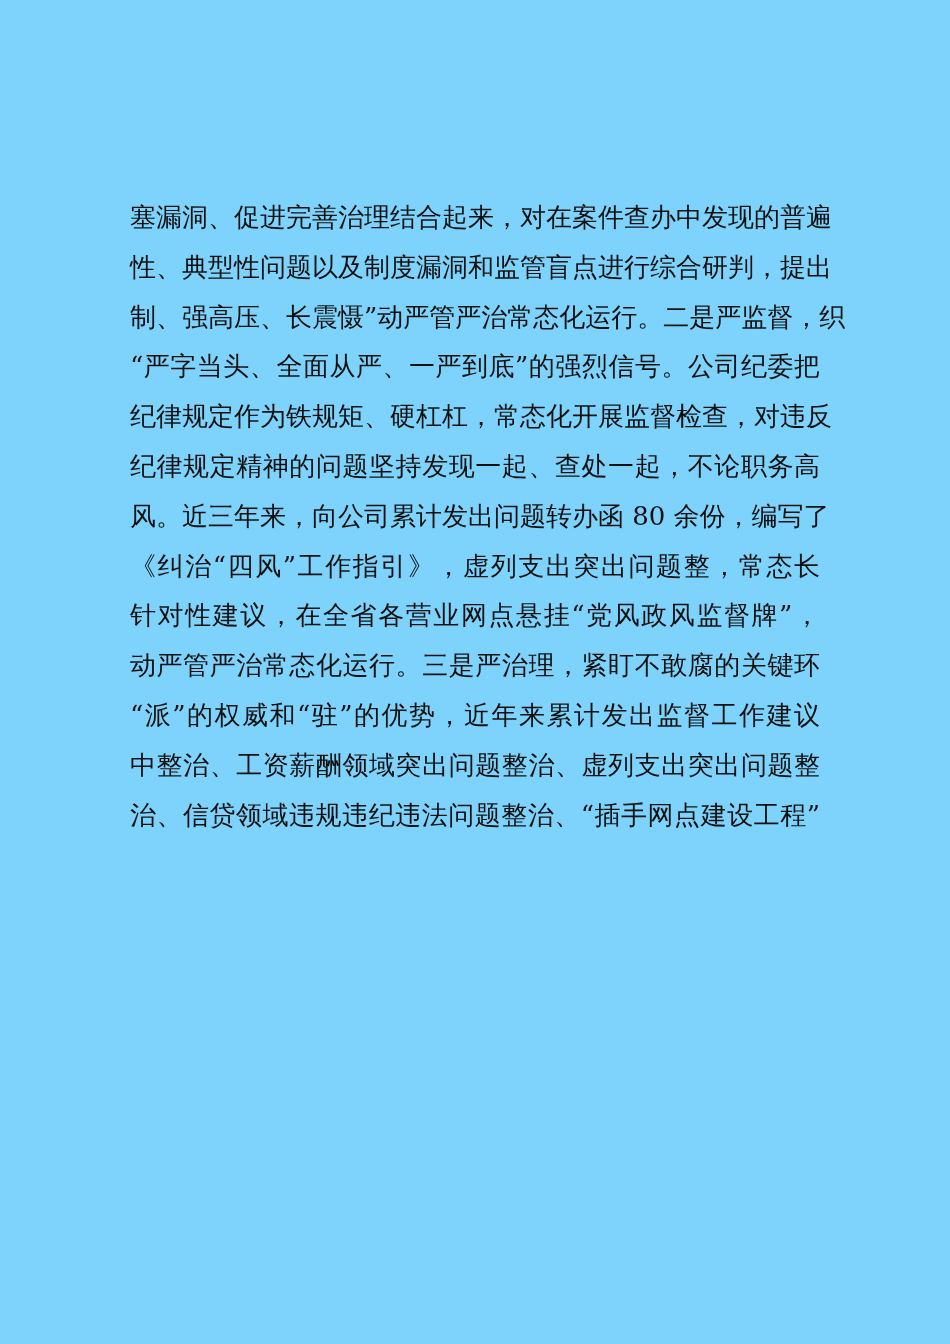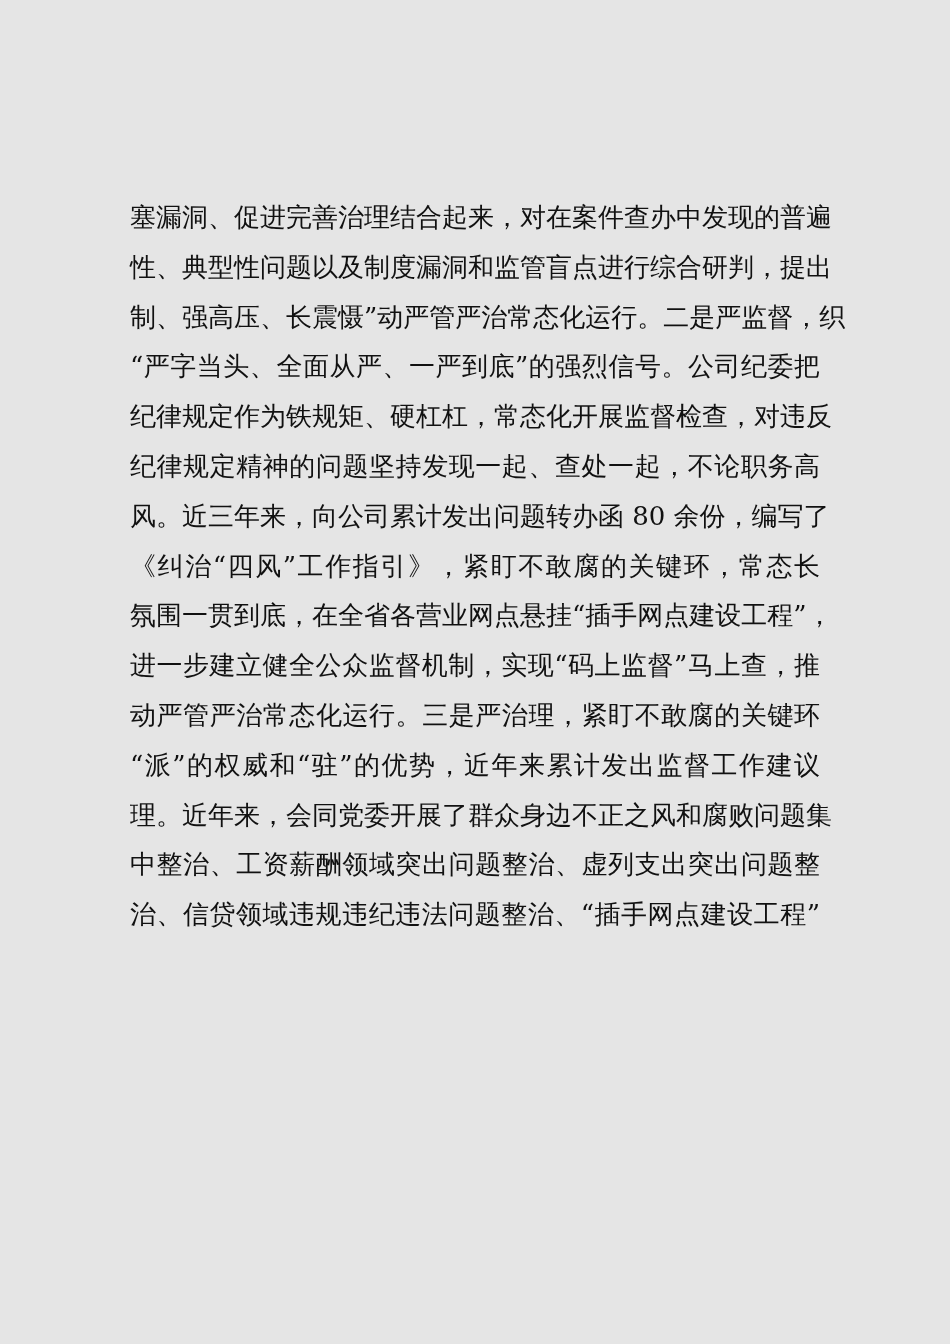--- a/index.html
+++ b/index.html
@@ -12,21 +12,21 @@
       height: 1344px;
       position: relative;
       overflow: hidden;
     }
     .page {
       position: absolute;
       left: 0;
       top: 0;
       width: 950px;
       height: 1344px;
-      background: #e5e5e5;
+      background: #7dd3fc;
     }
     .body-text {
       position: absolute;
       left: 130px;
       top: 193px;
       width: 700px;
       color: #111111;
       font-family: "DejaVu Serif", "Liberation Serif", serif;
       font-size: 26px;
       line-height: 49.8px;
@@ -45,22 +45,20 @@
 
 <div class="page">
   <div class="body-text">
     <span class="line">塞漏洞、促进完善治理结合起来，对在案件查办中发现的普遍</span>
     <span class="line">性、典型性问题以及制度漏洞和监管盲点进行综合研判，提出</span>
     <span class="line">制、强高压、长震慑”动严管严治常态化运行。二是严监督，织</span>
     <span class="line">“严字当头、全面从严、一严到底”的强烈信号。公司纪委把</span>
     <span class="line">纪律规定作为铁规矩、硬杠杠，常态化开展监督检查，对违反</span>
     <span class="line">纪律规定精神的问题坚持发现一起、查处一起，不论职务高</span>
     <span class="line">风。近三年来，向公司累计发出问题转办函 80 余份，编写了</span>
-    <span class="line">《纠治“四风”工作指引》，紧盯不敢腐的关键环，常态长</span>
-    <span class="line">氛围一贯到底，在全省各营业网点悬挂“插手网点建设工程”，</span>
-    <span class="line">进一步建立健全公众监督机制，实现“码上监督”马上查，推</span>
+    <span class="line">《纠治“四风”工作指引》，虚列支出突出问题整，常态长</span>
+    <span class="line">针对性建议，在全省各营业网点悬挂“党风政风监督牌”，</span>
     <span class="line">动严管严治常态化运行。三是严治理，紧盯不敢腐的关键环</span>
     <span class="line">“派”的权威和“驻”的优势，近年来累计发出监督工作建议</span>
-    <span class="line">理。近年来，会同党委开展了群众身边不正之风和腐败问题集</span>
     <span class="line">中整治、工资薪酬领域突出问题整治、虚列支出突出问题整</span>
     <span class="line">治、信贷领域违规违纪违法问题整治、“插手网点建设工程”</span>
   </div>
 </div>
 
 </body></html>

